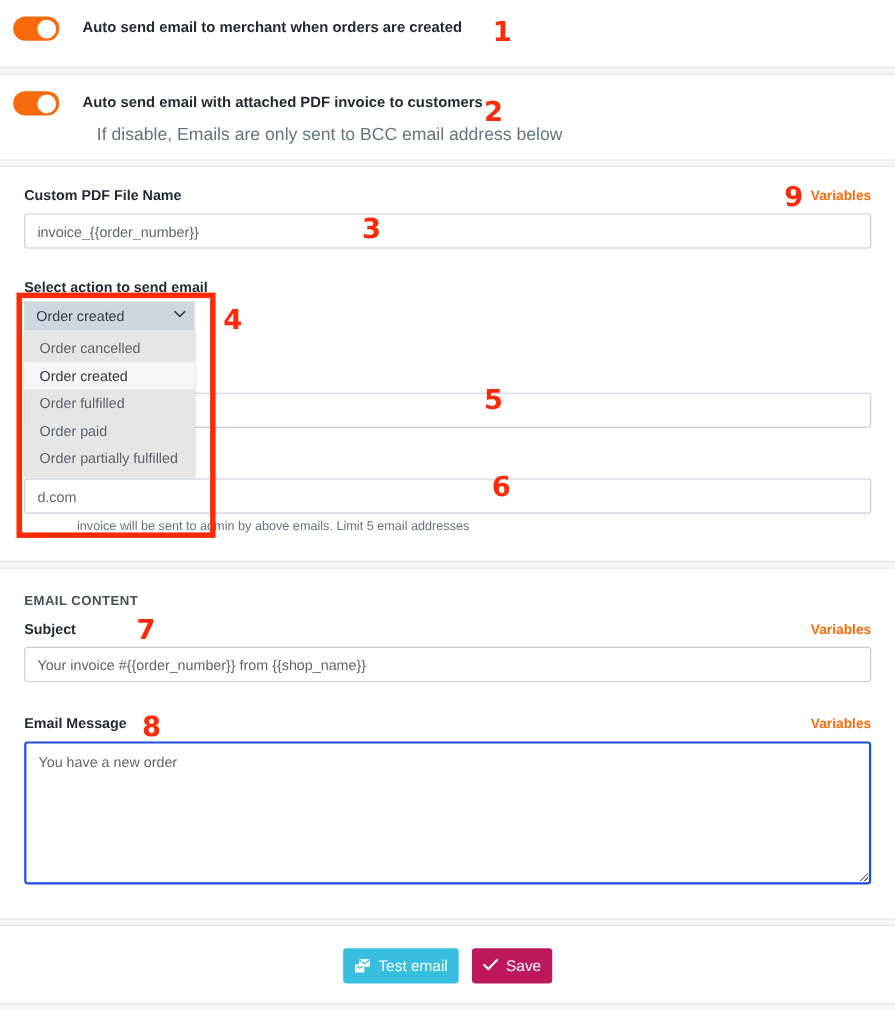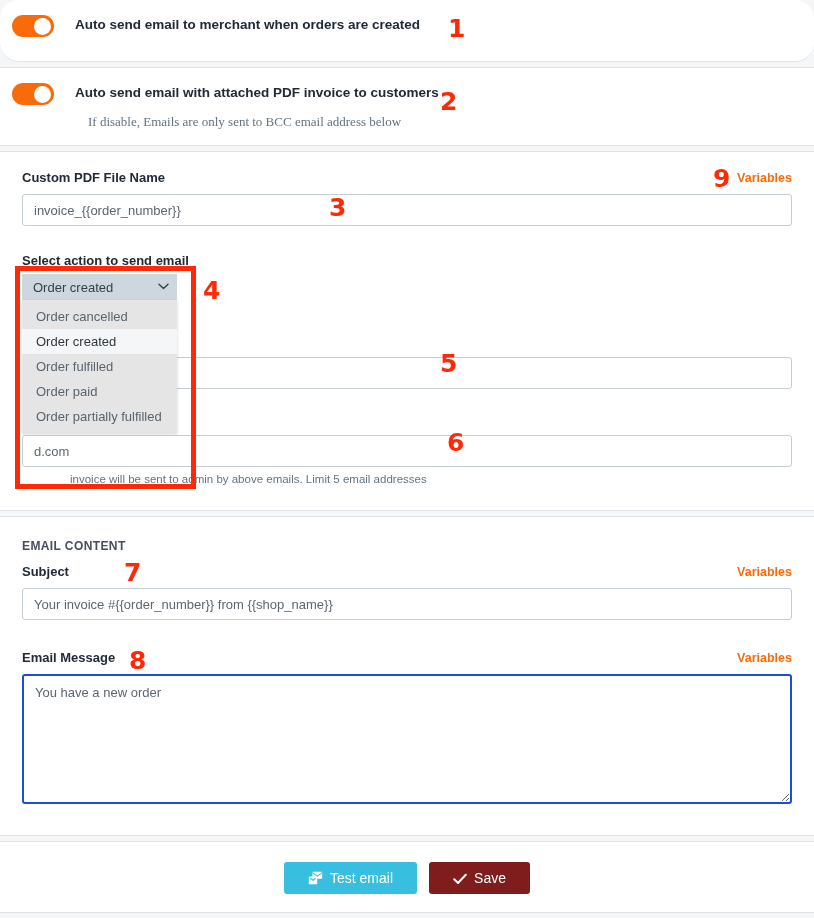--- a/index.html
+++ b/index.html
@@ -27,21 +27,20 @@
     border-top: 1px solid #dfe3e8;
     border-bottom: 1px solid #dfe3e8;
     box-sizing: border-box;
   }
 
   
   .card-toggle1 {
     position: absolute;
     left: 0; top: 0; width: 814px; height: 62px;
     border-top: none;
-    border-radius: 19px;
   }
   .card-toggle2 {
     position: absolute;
     left: 0; top: 67px; width: 814px; height: 79px;
   }
   .card-form {
     position: absolute;
     left: 0; top: 151px; width: 814px; height: 360px;
   }
   .card-content {
@@ -80,25 +79,24 @@
   .toggle-text {
     margin-left: 21px;
   }
   .toggle-label {
     font-size: 13.5px;
     font-weight: bold;
     color: #212b36;
     line-height: 22px;
   }
   .toggle-help {
-    font-size: 13px;
+    font-size: 16px;
     color: #637381;
     margin-top: 10px;
     margin-left: 13px;
-    font-family: Liberation Serif, serif;
   }
 
   
   .field-head {
     display: flex;
     justify-content: space-between;
     align-items: flex-end;
     padding: 0 22px;
   }
   .field-label {
@@ -215,33 +213,33 @@
   
   .actions {
     display: flex;
     justify-content: center;
     align-items: center;
     gap: 12px;
     height: 72px;
   }
   .btn {
     display: inline-flex;
-    align-items: flex-end;
+    align-items: flex-start;
     gap: 7px;
     border: none;
     border-radius: 3px;
     font-family: "Liberation Sans", sans-serif;
     font-size: 14px;
     color: #ffffff;
-    padding: 9px 24px;
+    padding: 9px 10px;
     cursor: pointer;
     line-height: 1;
   }
   .btn-test { background: #38bfe0; }
-  .btn-save { background: #7f1d1d; }
+  .btn-save { background: #be185d; }
   .btn svg { display: block; }
 
   
   .anno-num {
     position: absolute;
     color: #fc2a06;
     font-family: "DejaVu Sans", sans-serif;
     font-weight: bold;
     font-size: 25px;
     line-height: 1;

